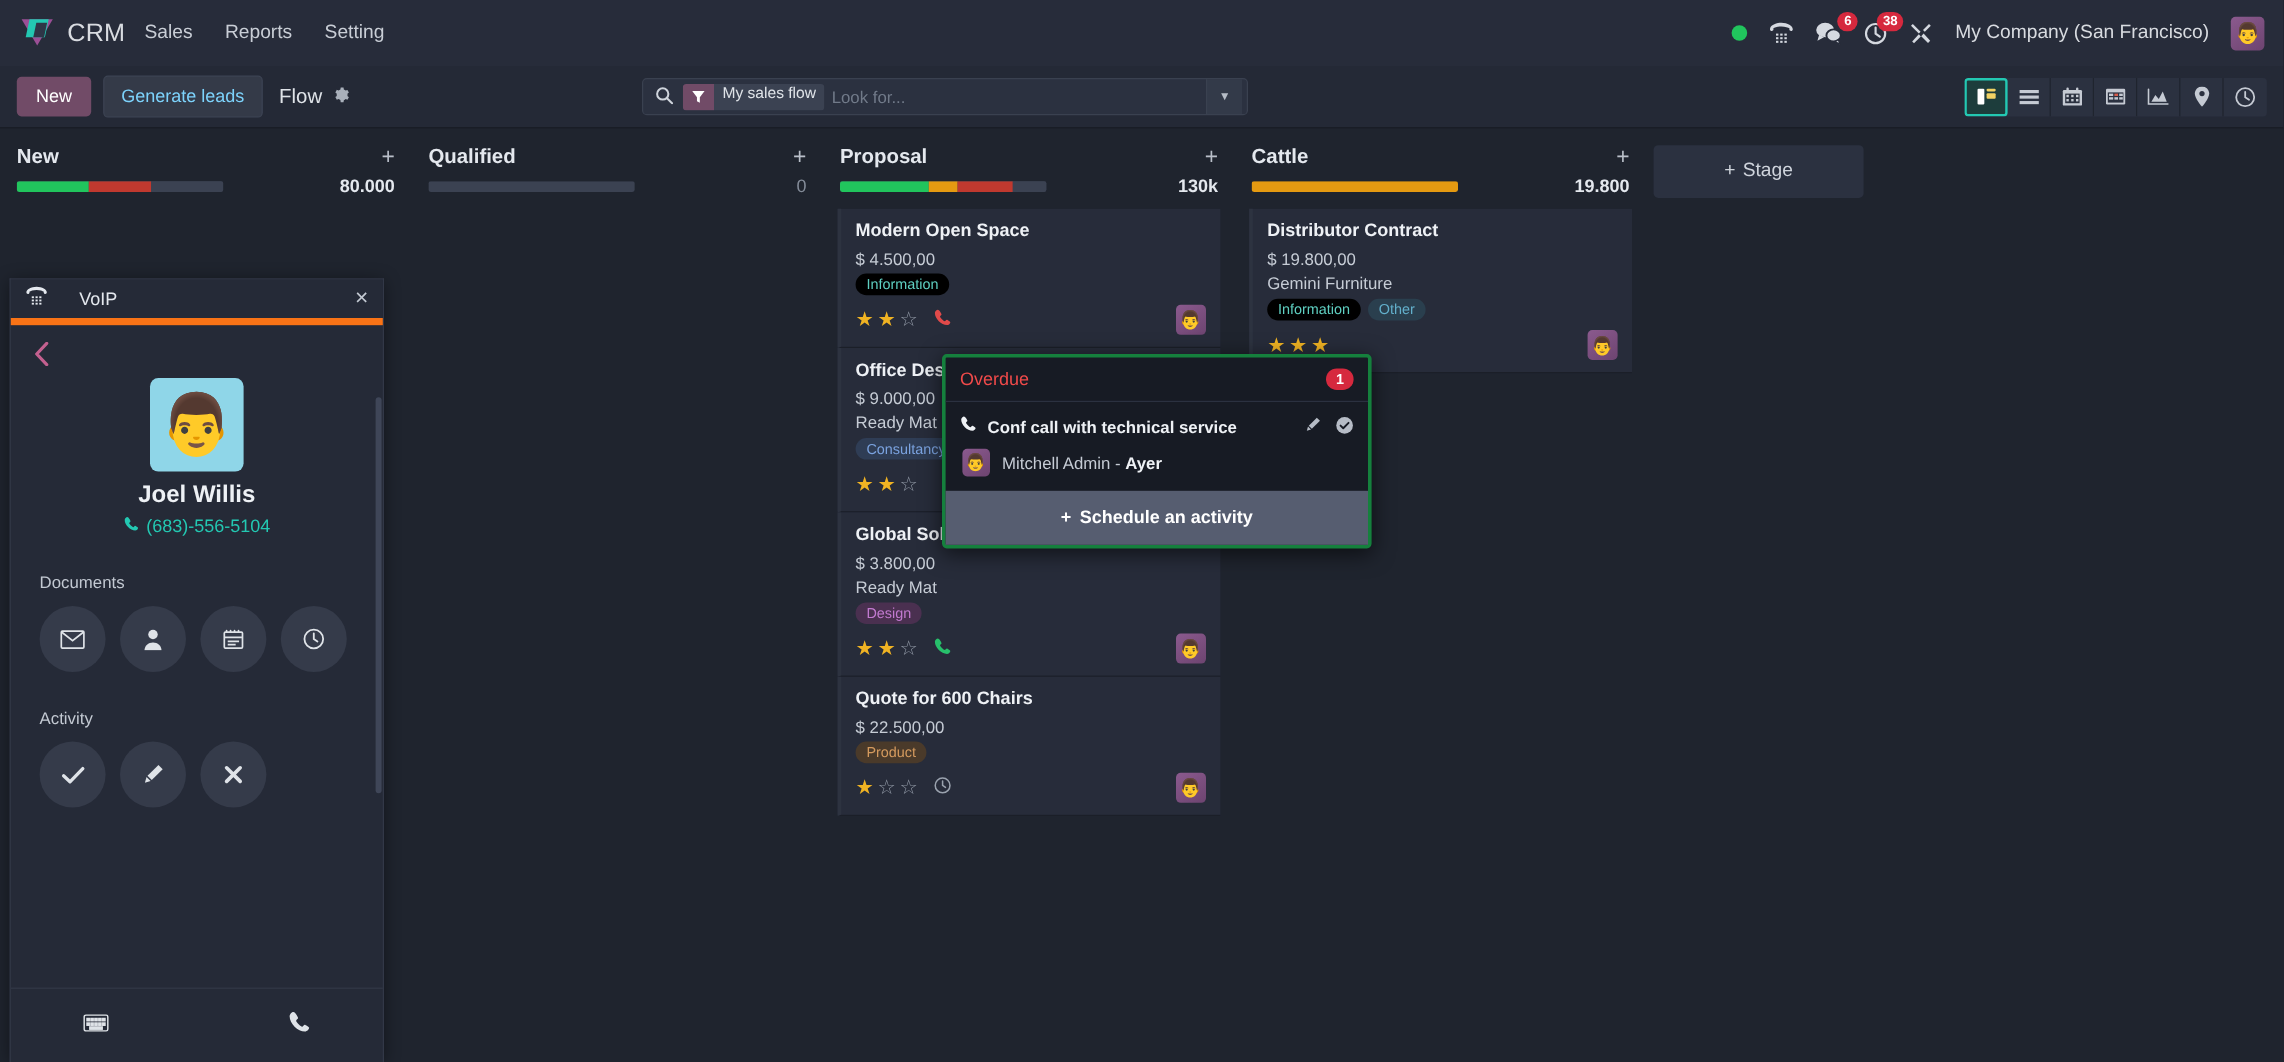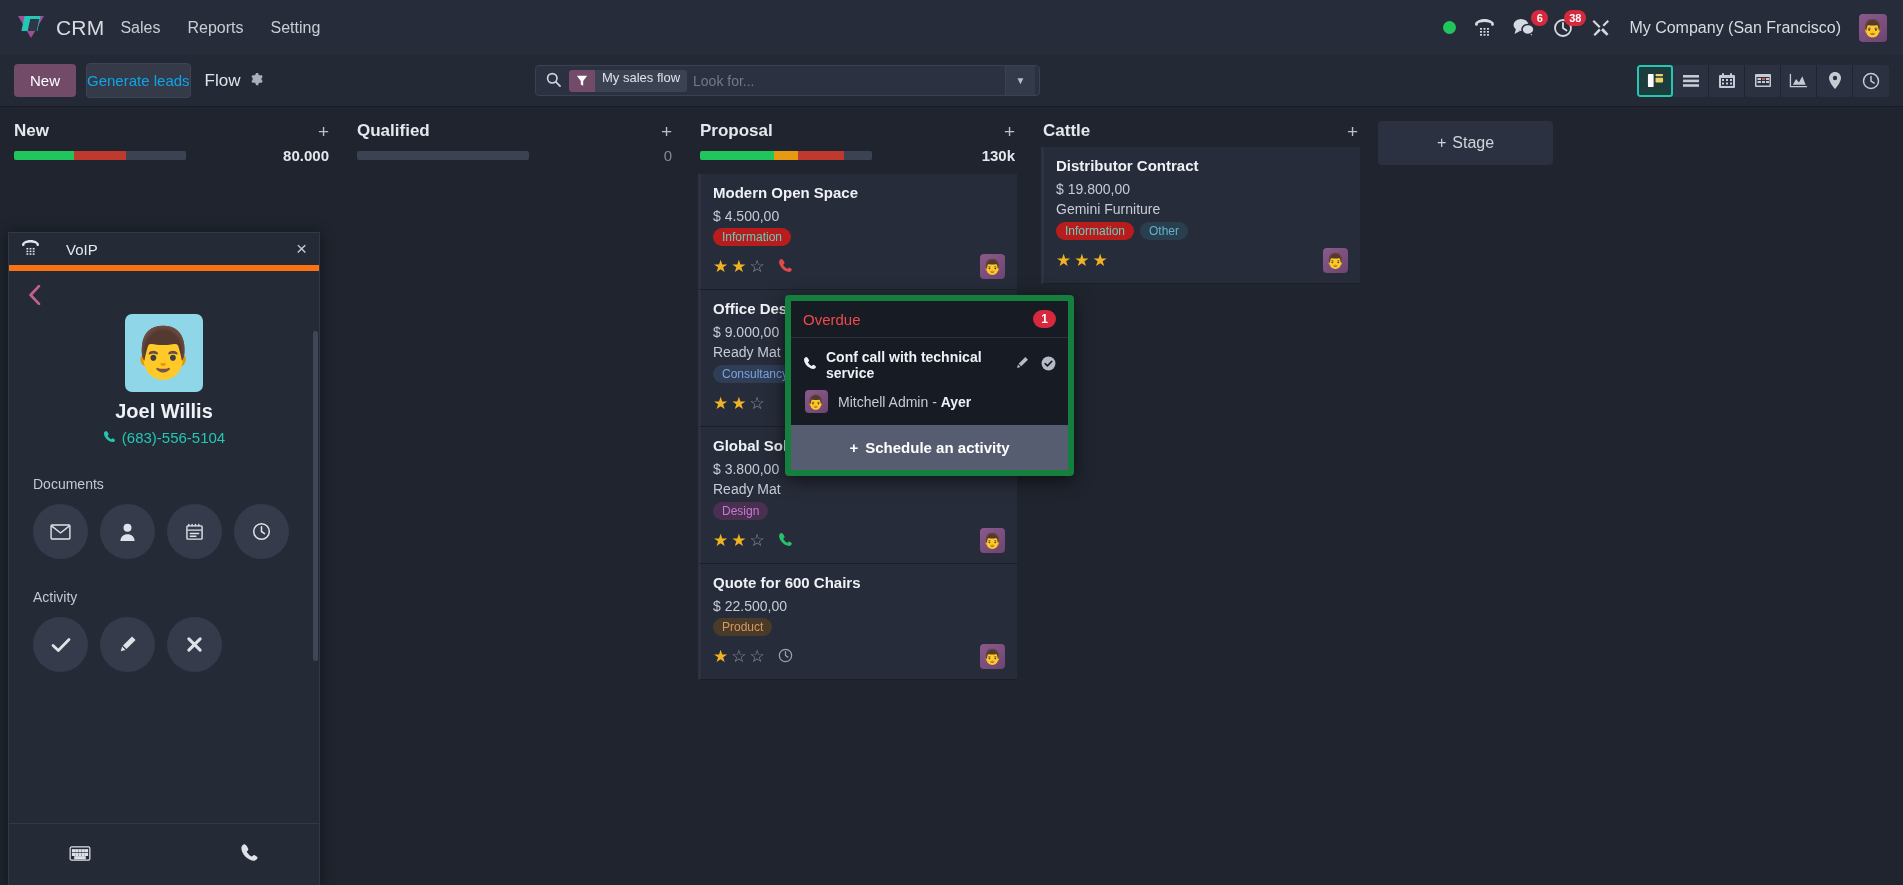--- a/index.html
+++ b/index.html
@@ -73,23 +73,23 @@
     position: relative;
     z-index: 55;
   }
   .btn-new {
     background: #714b67; color: #fff;
     border: none; border-radius: 4px;
     padding: 8px 16px; font-size: 15px; cursor: pointer;
     font-family: inherit; font-weight: 500;
   }
   .btn-secondary {
-    background: #343a48; color: #0ea5e9;
+    background: #343a48; color: #7dd3fc;
     border: 1px solid #3d4454; border-radius: 4px;
-    padding: 8px 0; font-size: 15px; cursor: pointer;
+    padding: 8px 14px; font-size: 15px; cursor: pointer;
     margin-left: 10px; font-family: inherit;
   }
   .breadcrumb { margin-left: 14px; font-size: 17px; color: #dfe3e8; display: flex; align-items: center; gap: 8px; }
   .gear-icon { color: #a9b0bb; font-size: 14px; cursor: pointer; }
 
   .searchbox {
     position: absolute; left: 535px; width: 505px;
     height: 31px;
     background: #2b3140;
     border: 1px solid #3a4150;
@@ -152,21 +152,21 @@
     padding: 10px 12px 10px 12px;
     cursor: pointer;
     position: relative;
   }
   .kcard:first-child { border-top: 1px solid #2d3340; }
   .kcard-title { font-size: 15px; font-weight: bold; color: #eef1f5; margin-bottom: 7px; }
   .kcard-price { font-size: 14px; color: #c6ccd5; margin-bottom: 4px; }
   .kcard-sub { font-size: 14px; color: #c6ccd5; margin-bottom: 5px; }
   .tags { display: flex; gap: 6px; margin-bottom: 8px; flex-wrap: wrap; }
   .tag { font-size: 12px; padding: 2px 9px; border-radius: 10px; }
-  .tag-information { background: #b91c1c; color: #5fd0c2; }
+  .tag-information { background: #000000; color: #5fd0c2; }
   .tag-consultancy { background: #2f3d55; color: #7ba3e0; }
   .tag-design { background: #4a3050; color: #c27ad0; }
   .tag-product { background: #4a3a2a; color: #d49a5e; }
   .tag-other { background: #2a3f4e; color: #63b0cc; }
   .kcard-foot { display: flex; align-items: center; gap: 2px; }
   .stars { display: flex; gap: 2px; font-size: 17px; letter-spacing: 1px; }
   .star-on { color: #f0b323; }
   .star-off { color: #8e96a3; }
   .foot-icon { margin-left: 10px; font-size: 15px; }
   .icon-red { color: #e04a4a; }
@@ -234,23 +234,23 @@
   .voip-foot-icon { color: #dfe3e8; font-size: 20px; cursor: pointer; }
   .voip-scroll {
     position: absolute; right: 1px; top: 60px;
     width: 5px; height: 330px; background: #3f4658; border-radius: 3px;
   }
 
   
   .popover {
     position: absolute;
     left: 785px; top: 295px;
-    width: 289px;
+    width: 358px;
     background: #171b24;
-    border: 6px solid #15803d;
+    border: 3px solid #15803d;
     border-radius: 4px;
     z-index: 50;
     box-shadow: 0 4px 18px rgba(0,0,0,.6);
   }
   .pop-head {
     display: flex; align-items: center;
     padding: 9px 12px;
     border-bottom: 1px solid #2b3140;
   }
   .pop-head-title { color: #f04a4a; font-size: 15px; font-weight: 500; }
@@ -548,20 +548,26 @@
               <path d="M10 5v5l3.2 2.2" stroke-linecap="round"></path>
             </svg></span>
           <span class="kcard-avatar emoji">👨</span>
         </div>
       </div>
     </div>
     <div class="kcol">
       <div class="kcol-head">
         <span class="kcol-title">Cattle</span>
         <span class="kcol-add">+</span>
+      </div>
+      <div class="kcol-bar-row">
+        <div class="progbar">
+          <div class="seg" style="background: rgb(229, 154, 17); width: 100%;"></div>
+        </div>
+        <span class="kcol-amount">19.800</span>
       </div>
       <div class="kcard">
         <div class="kcard-title">Distributor Contract</div>
         <div class="kcard-price">$ 19.800,00</div>
         <div class="kcard-sub">Gemini Furniture</div>
         <div class="tags">
           <span class="tag tag-information">Information</span>
           <span class="tag tag-other">Other</span>
         </div>
         <div class="kcard-foot">

